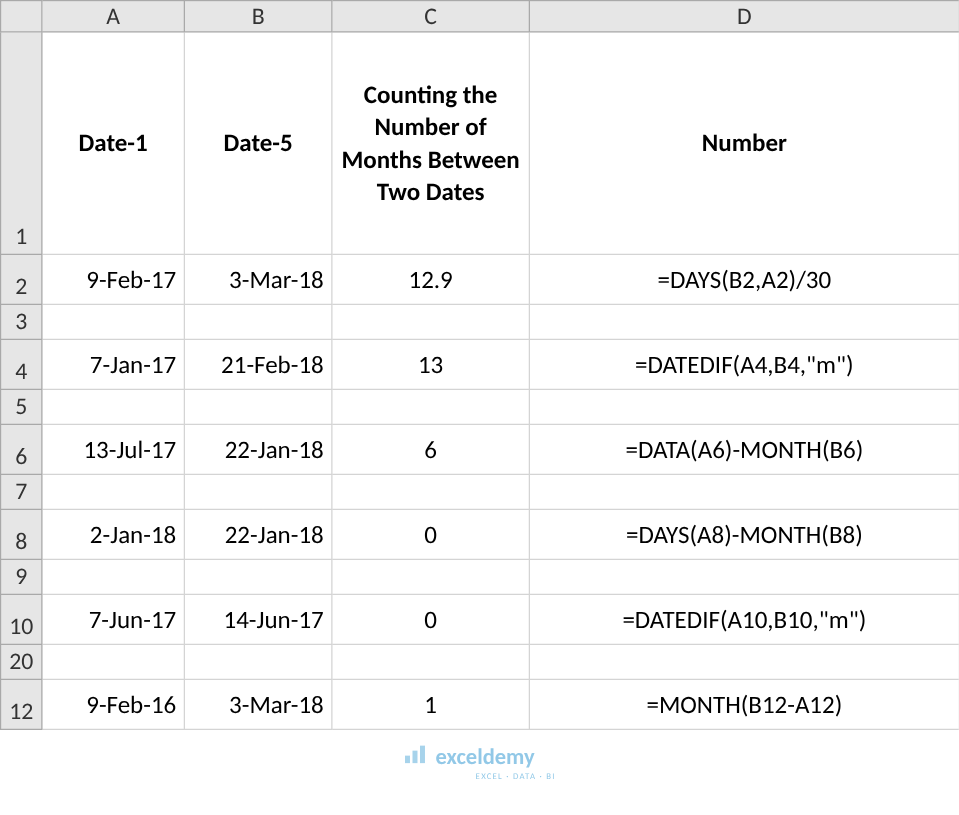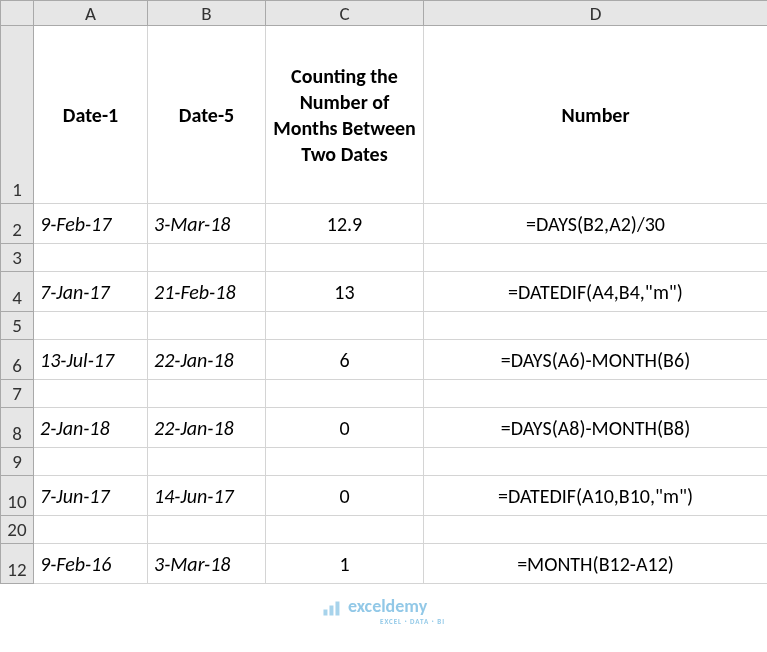--- a/index.html
+++ b/index.html
@@ -58,44 +58,44 @@
     height: 178px;
     line-height: 1.3;
   }
   tr.data-row td.cell {
     height: 40px;
   }
   tr.blank-row td.cell {
     height: 22px;
   }
   td.cell.center { text-align: center; }
-  td.cell.right { text-align: left; font-style: italic; }
+  td.cell.right { text-align: right; }
   td.cell.bold { font-weight: normal; }
 
   
   .watermark {
     position: absolute;
     left: 50%;
     top: 610px;
     transform: translate(-50%, -50%);
     color: #4aa5d8;
     opacity: 0.6;
     font-size: 18px;
     font-weight: bold;
     display: flex;
-    align-items: center;
+    align-items: flex-start;
     gap: 6px;
     pointer-events: none;
   }
   .watermark .sub {
     font-size: 7px;
     letter-spacing: 1px;
     color: #4aa5d8;
     display: block;
-    font-weight: bold;
+    font-weight: normal;
     padding-left: 32px;
   }
   .watermark svg { opacity: 0.8; }
 </style>
 </head>
 <body>
 
 <table>
   <colgroup>
     <col class="rownum">
@@ -150,21 +150,21 @@
       <td class="cell"></td>
       <td class="cell"></td>
       <td class="cell"></td>
     </tr>
 
     <tr class="data-row">
       <td class="rownum">6</td>
       <td class="cell right">13-Jul-17</td>
       <td class="cell right">22-Jan-18</td>
       <td class="cell center">6</td>
-      <td class="cell center bold">=DAYS(A6)-MONTH(B6)</td>
+      <td class="cell center bold">=DATA(A6)-MONTH(B6)</td>
     </tr>
     <tr class="blank-row">
       <td class="rownum">7</td>
       <td class="cell"></td>
       <td class="cell"></td>
       <td class="cell"></td>
       <td class="cell"></td>
     </tr>
 
     <tr class="data-row">

